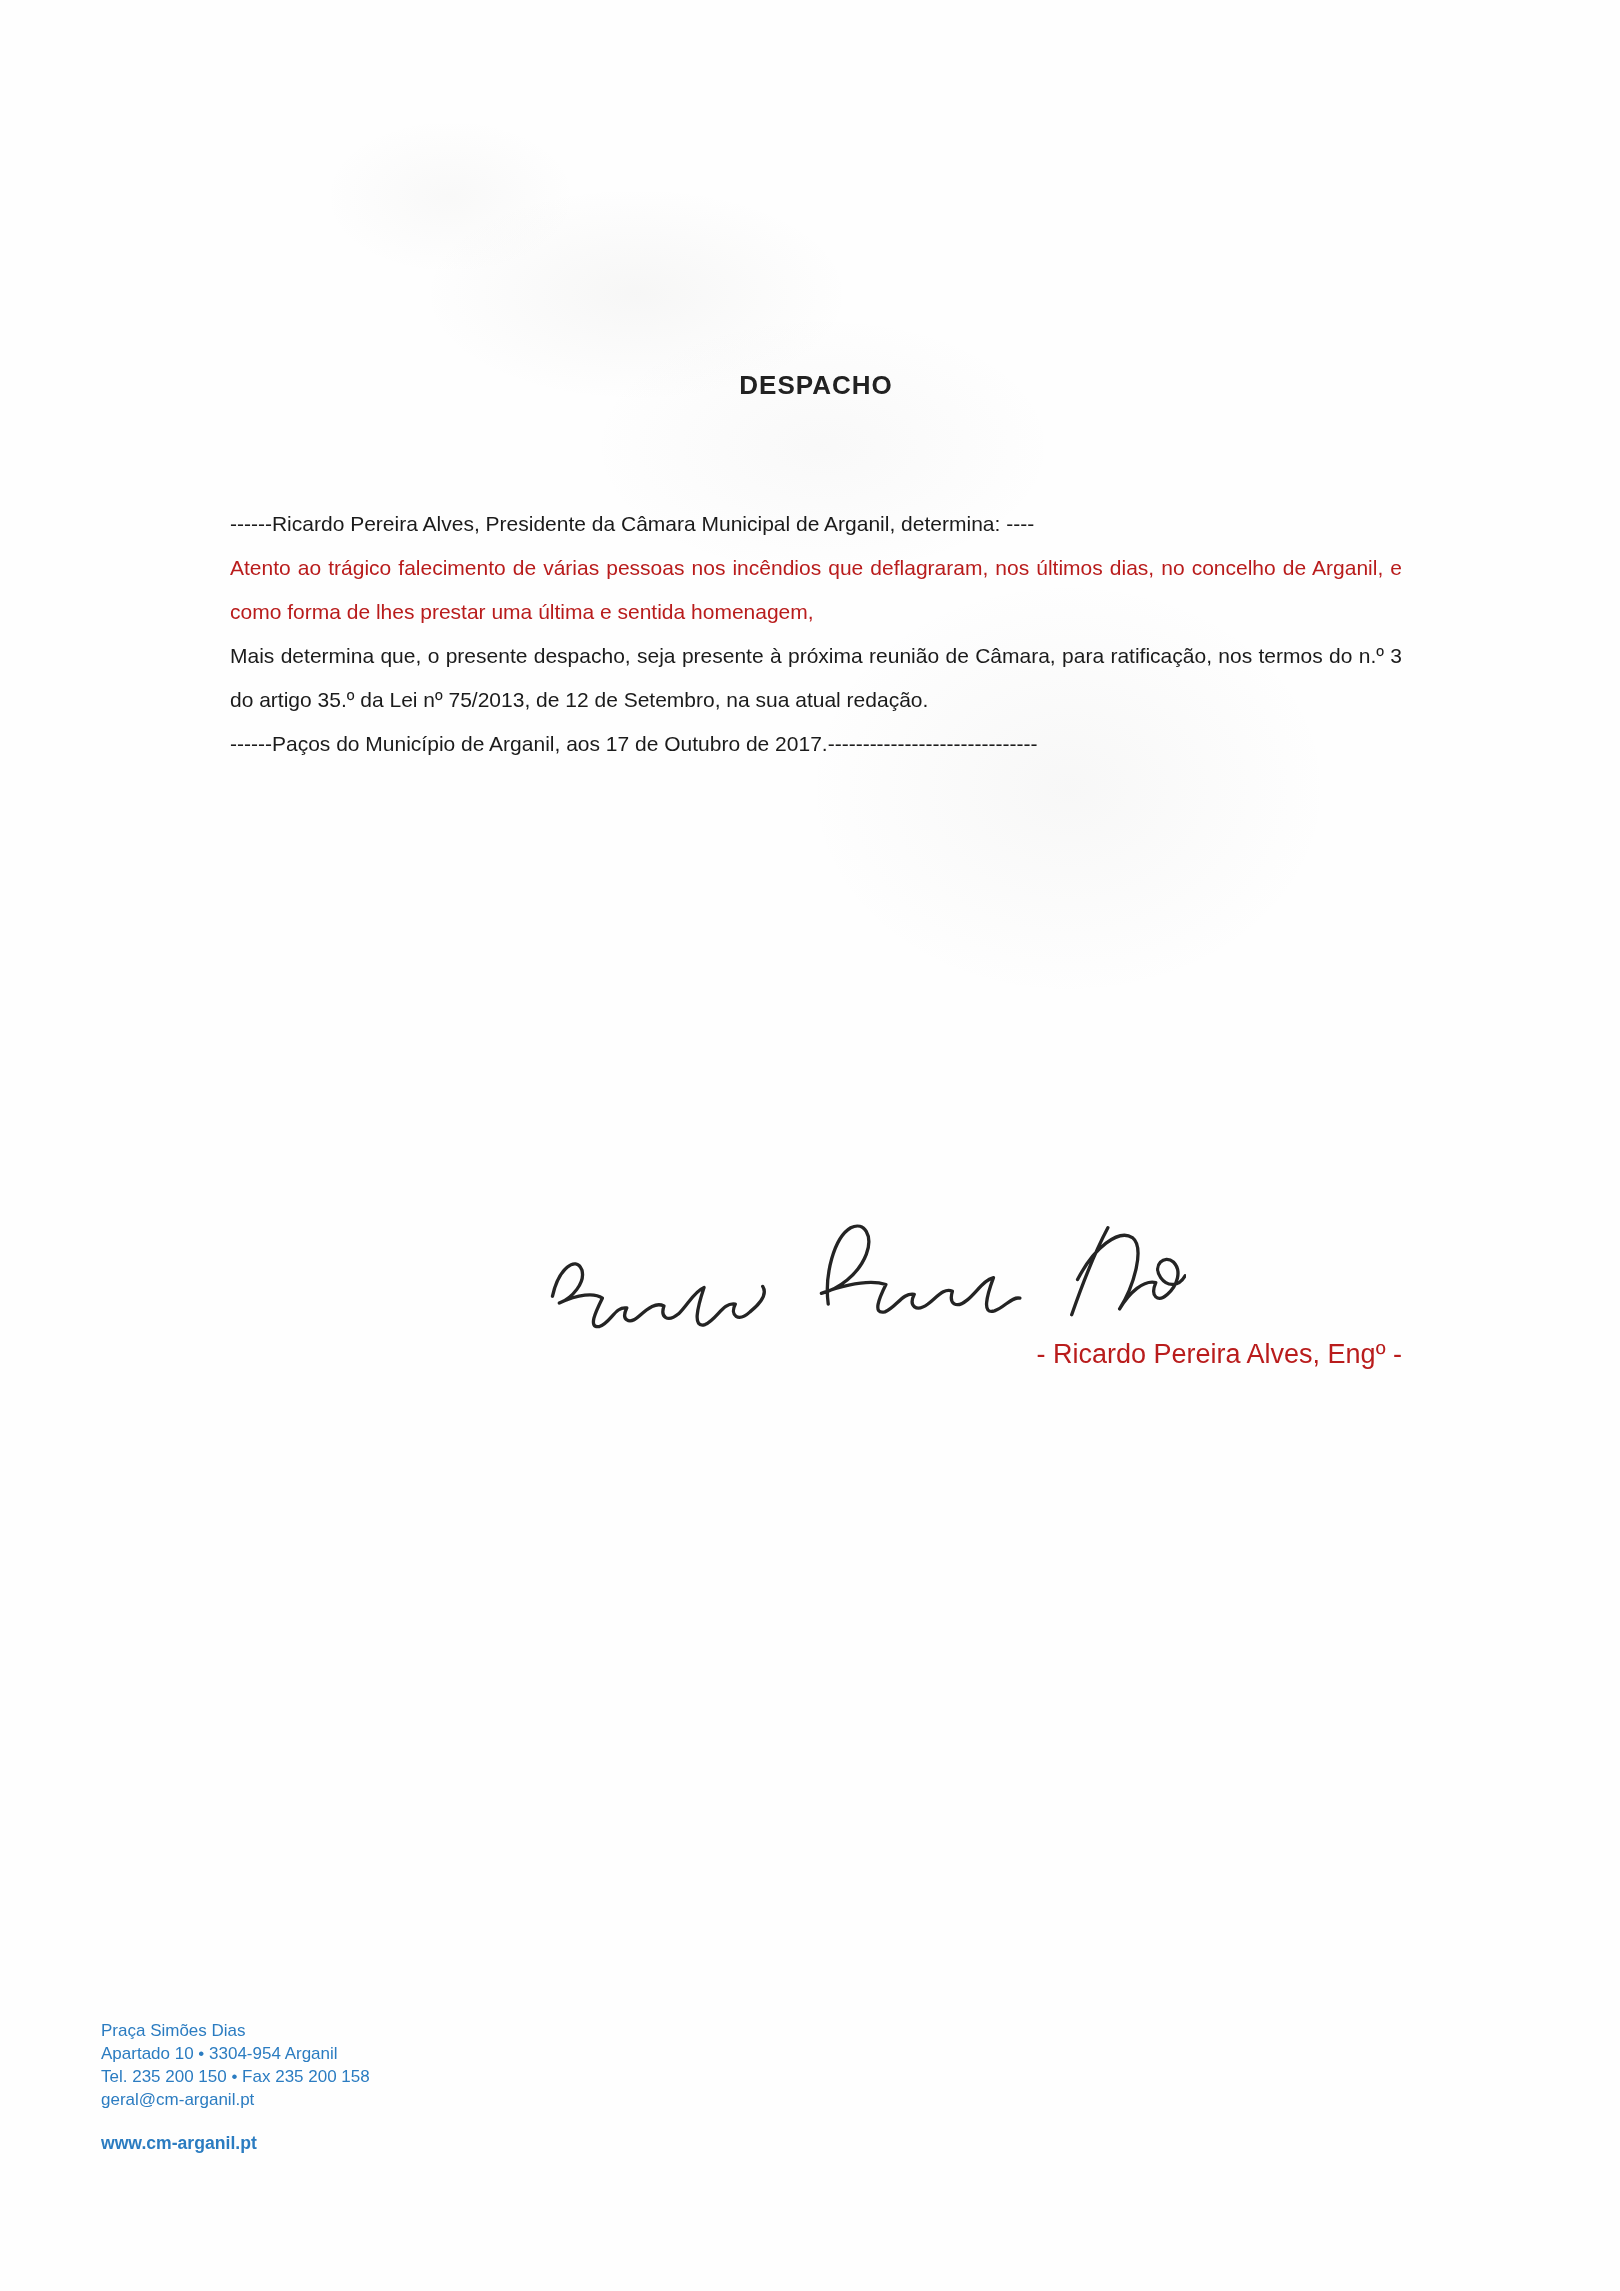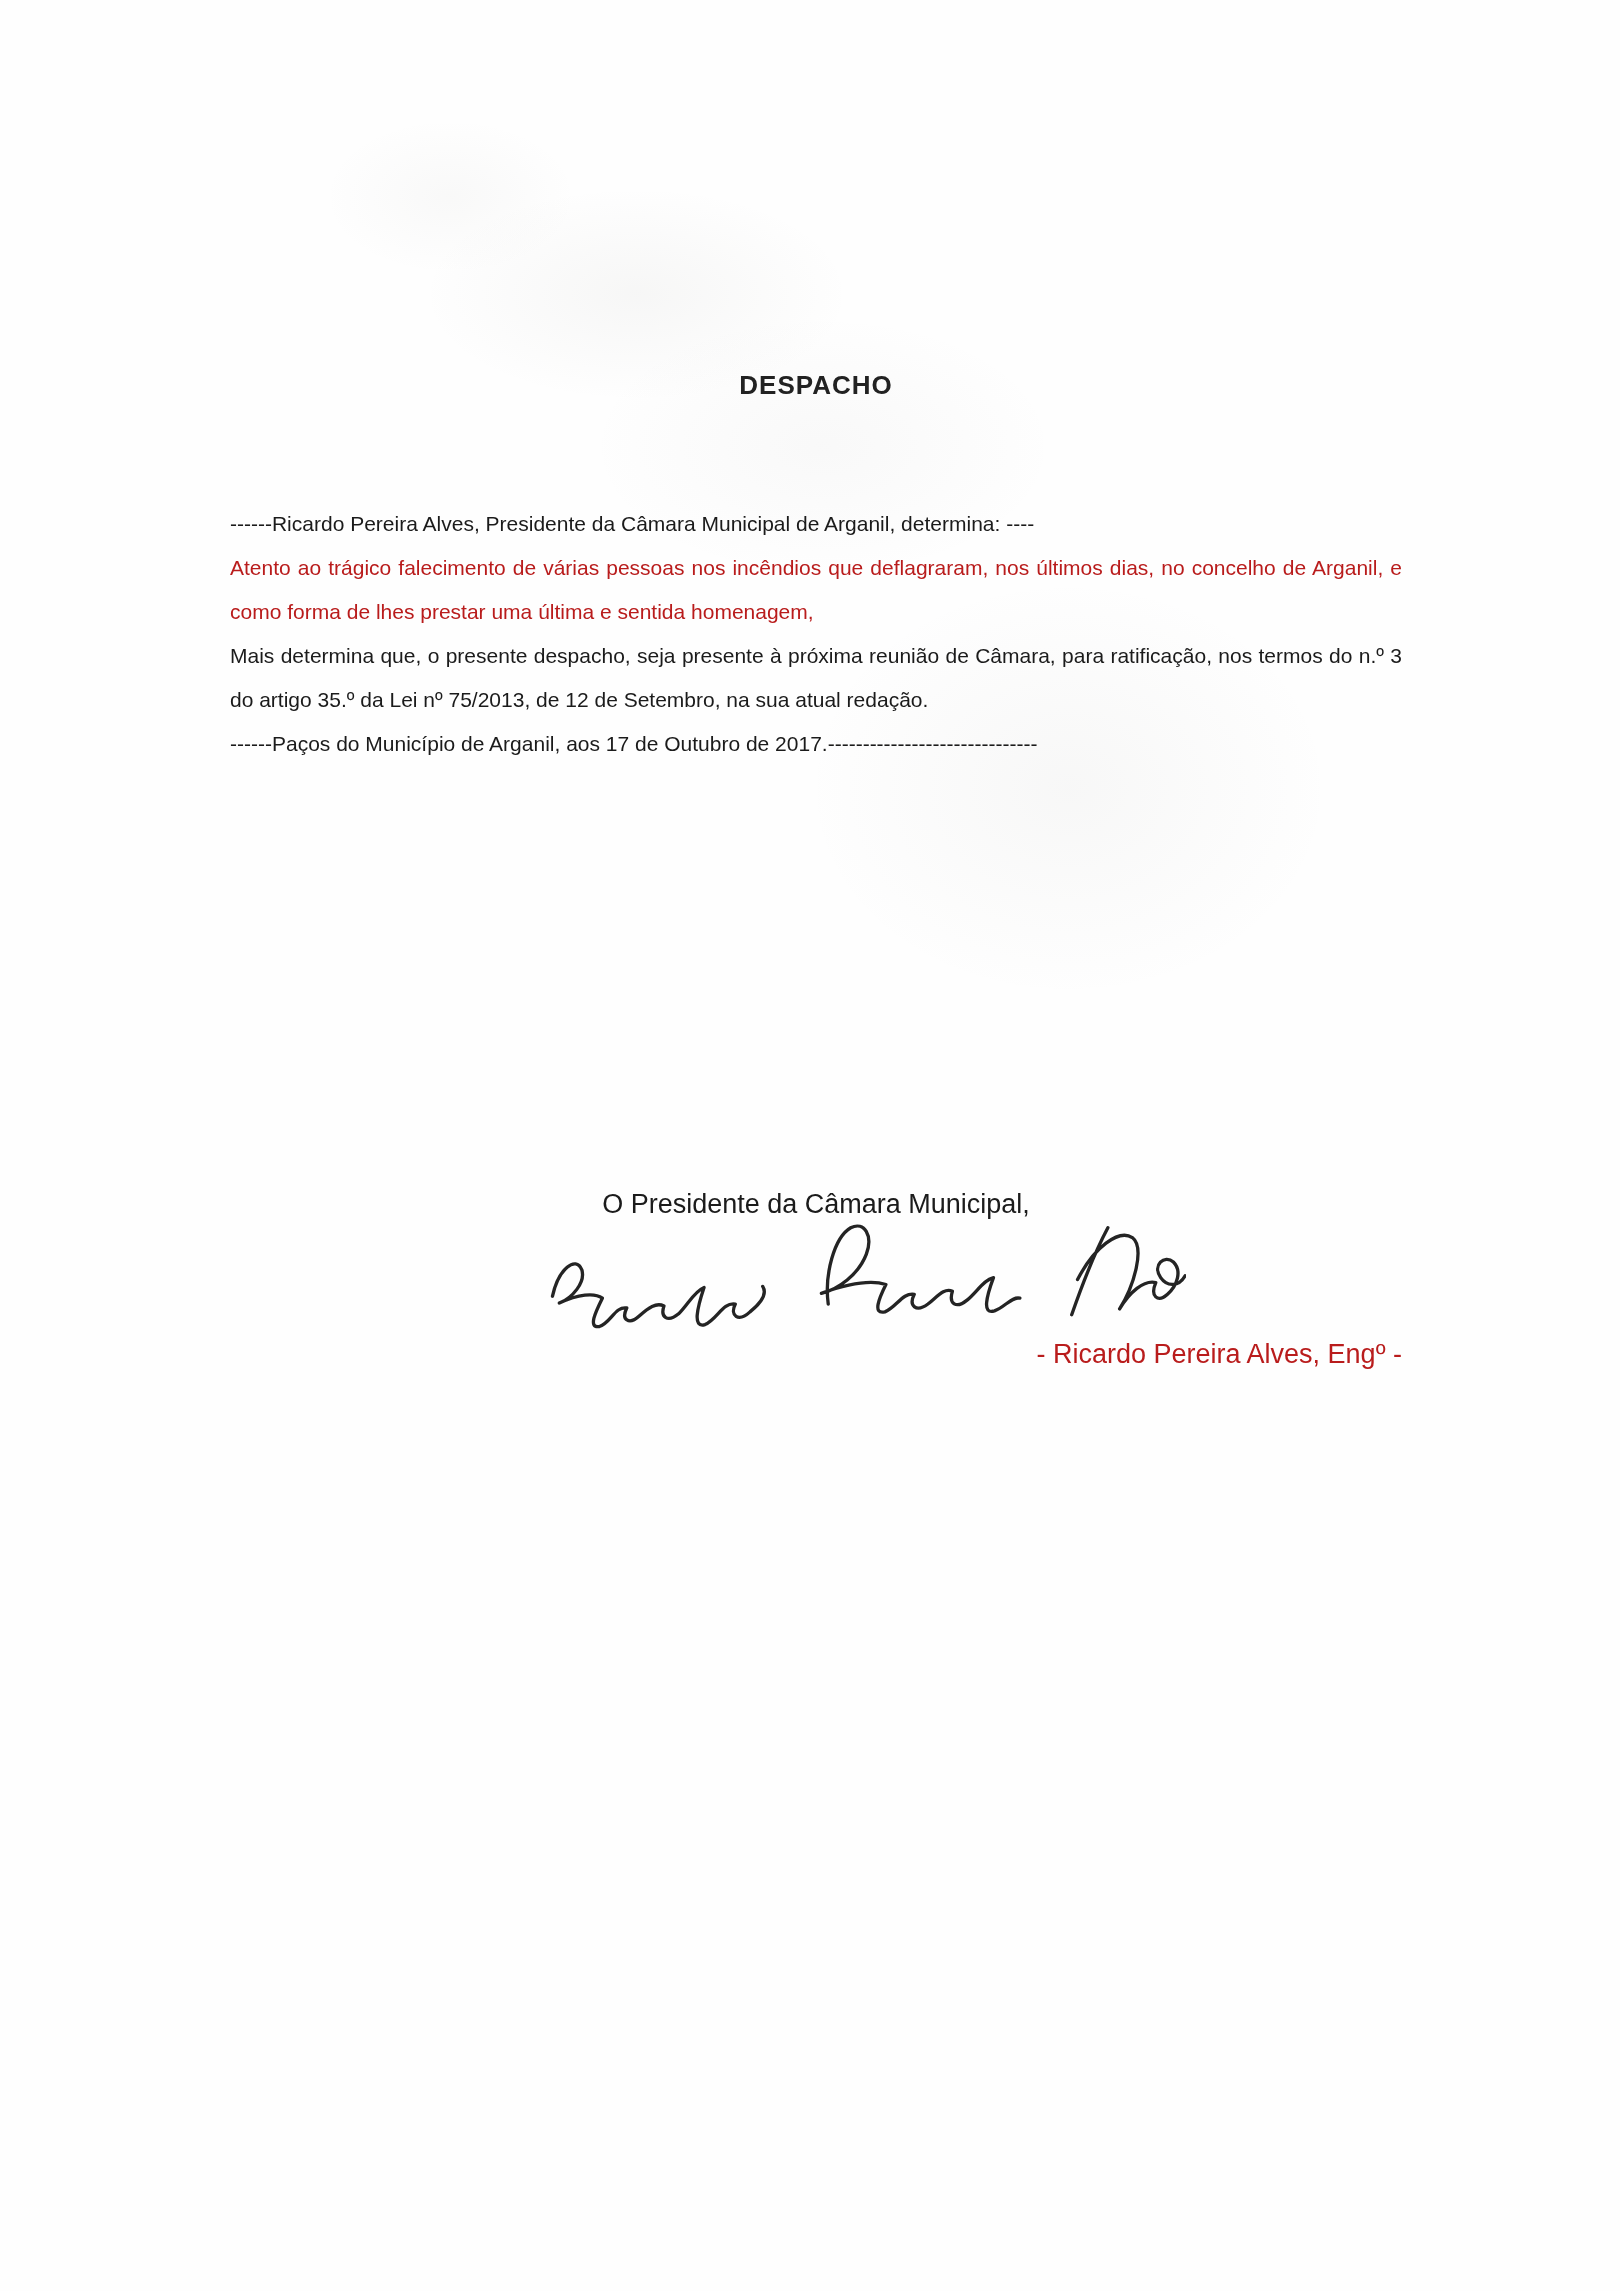--- a/index.html
+++ b/index.html
@@ -77,21 +77,20 @@
 
   <div class="doc-title">DESPACHO</div>
 
   <div class="content">
     <p class="p-intro">------Ricardo Pereira Alves, Presidente da Câmara Municipal de Arganil, determina: ----</p>
     <p class="p-bold">Atento ao trágico falecimento de várias pessoas nos incêndios que deflagraram, nos últimos dias, no concelho de Arganil, e como forma de lhes prestar uma última e sentida homenagem,</p>
     <p class="p-justify">Mais determina que, o presente despacho, seja presente à próxima reunião de Câmara, para ratificação, nos termos do n.º 3 do artigo 35.º da Lei nº 75/2013, de 12 de Setembro, na sua atual redação.</p>
     <p class="p-date">------Paços do Município de Arganil, aos 17 de Outubro de 2017.------------------------------</p>
   </div>
 
-  <div class="sig-role">O Presidente da Câmara Municipal,</div>
 
   <svg class="sig-svg" viewBox="0 0 665 135">
     <g fill="none" stroke="#242424" stroke-width="3.4" stroke-linecap="round" stroke-linejoin="round">
 
       <path d="M 18,80
                C 24,52 42,38 48,53
                C 52,66 38,82 25,87
                C 44,78 61,76 69,82
                C 62,96 54,113 66,111
                C 78,107 82,90 94,92
@@ -126,15 +125,22 @@
                C 608,76 623,63 635,66
                C 629,80 637,87 647,78
                C 657,69 662,54 653,45
                C 644,37 631,48 640,61
                C 647,71 659,70 665,59"></path>
     </g>
   </svg>
 
   <div class="sig-name">- Ricardo Pereira Alves, Engº -</div>
 
+  <div class="footer">
+    <div>Praça Simões Dias</div>
+    <div>Apartado 10 • 3304-954 Arganil</div>
+    <div>Tel. 235 200 150 • Fax 235 200 158</div>
+    <div>geral@cm-arganil.pt</div>
+    <div class="site">www.cm-arganil.pt</div>
+  </div>
 
 </div>
 
 
 </body></html>

